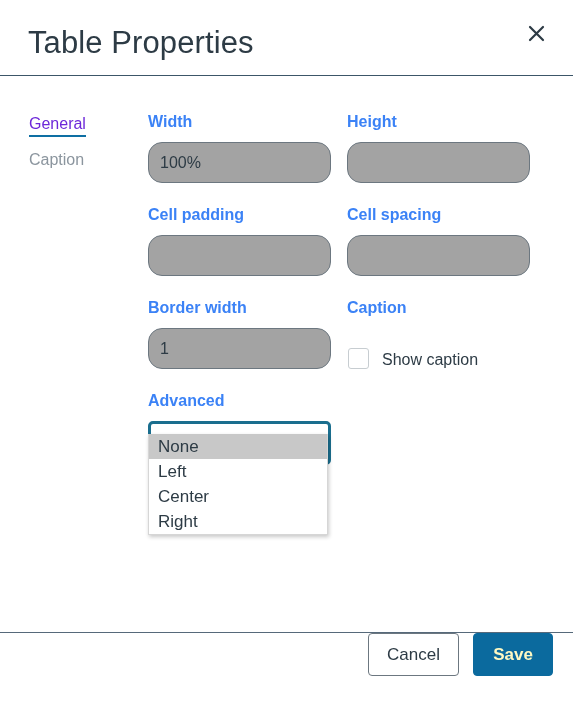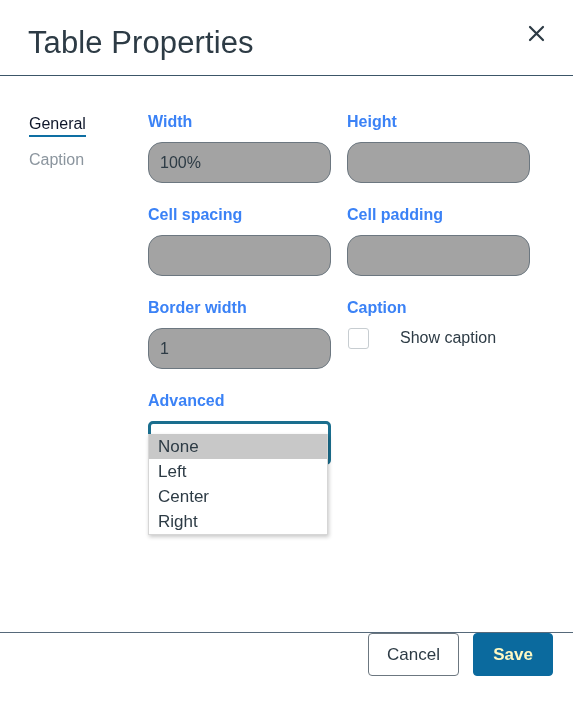--- a/index.html
+++ b/index.html
@@ -81,21 +81,21 @@
   }
   .tab-item {
     font-size: 16px;
     line-height: 20px;
     margin-bottom: 13px;
     cursor: pointer;
     display: inline-block;
     width: auto;
   }
   .tab-item.active {
-    color: #0f172a;
+    color: #6d28d9;
     border-bottom: 2px solid #0e6fa3;
     padding-bottom: 1px;
   }
   .tab-item.inactive {
     color: #8b959e;
   }
   .tab-row { display: block; }
 
   
   .form-area {
@@ -131,23 +131,23 @@
     font-size: 16px;
     color: #2d3b45;
     padding: 0 11px;
     background: #a3a3a3;
     outline: none;
   }
 
   
   .checkbox-wrap {
     display: flex;
-    align-items: flex-start;
+    align-items: flex-end;
     height: 41px;
-    gap: 31px;
+    gap: 13px;
     padding-left: 1px;
   }
   .checkbox-box {
     width: 21px;
     height: 21px;
     flex: 0 0 21px;
     border: 1px solid #c7cdd1;
     border-radius: 3px;
     background: #ffffff;
     box-sizing: border-box;
@@ -286,25 +286,25 @@
           <input class="text-input" type="text" value="100%" style="">
         </div>
         <div class="field">
           <label class="field-label">Height</label>
           <input class="text-input" type="text" value="" style="">
         </div>
       </div>
 
       <div class="field-row">
         <div class="field">
+          <label class="field-label">Cell padding</label>
+          <input class="text-input" type="text" value="" style="">
+        </div>
+        <div class="field">
           <label class="field-label">Cell spacing</label>
-          <input class="text-input" type="text" value="" style="">
-        </div>
-        <div class="field">
-          <label class="field-label">Cell padding</label>
           <input class="text-input" type="text" value="" style="">
         </div>
       </div>
 
       <div class="field-row">
         <div class="field">
           <label class="field-label">Border width</label>
           <input class="text-input" type="text" value="1" style="">
         </div>
         <div class="field">

